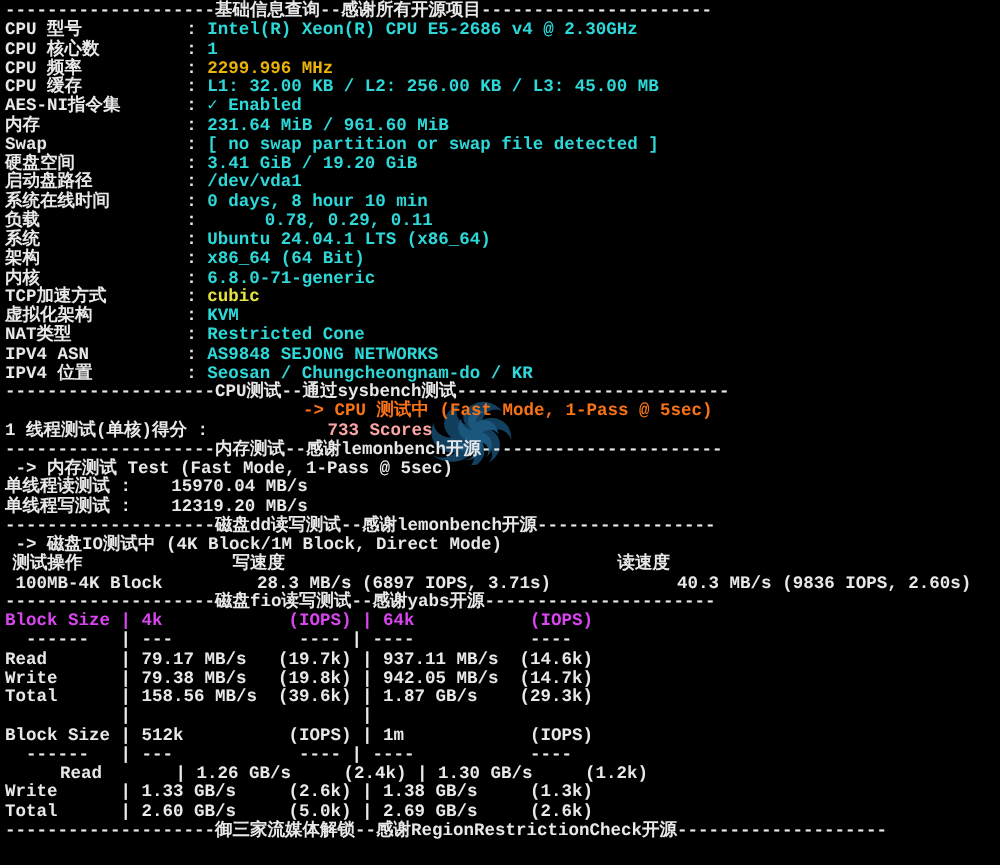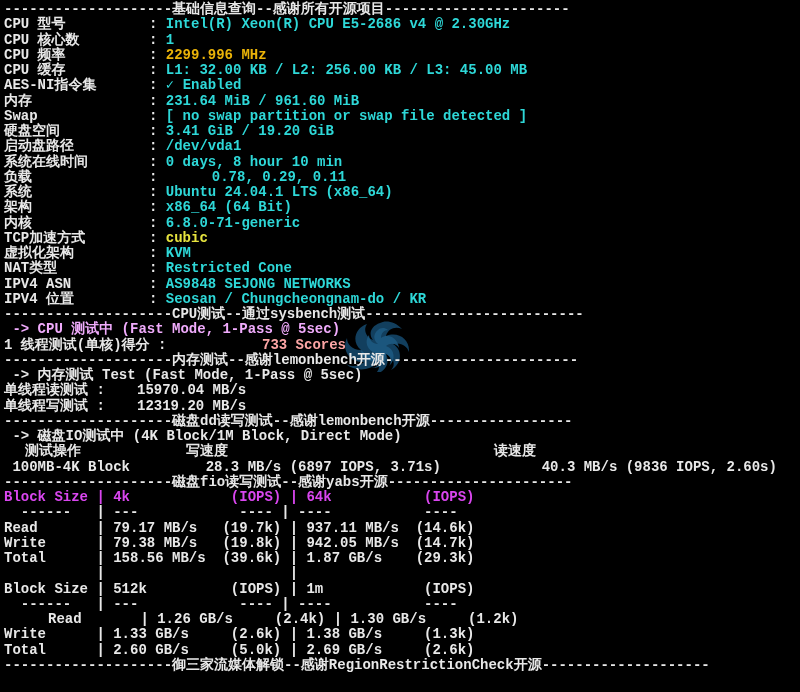--- a/index.html
+++ b/index.html
@@ -39,29 +39,29 @@
     <div class="tl"><span class="lbl">负载</span><span>: </span><span style="color: rgb(46, 216, 216); margin-left: 46px;">0.78, 0.29, 0.11</span></div>
     <div class="tl"><span class="lbl">系统</span><span>: </span><span style="color: rgb(46, 216, 216);">Ubuntu 24.04.1 LTS (x86_64)</span></div>
     <div class="tl"><span class="lbl">架构</span><span>: </span><span style="color: rgb(46, 216, 216);">x86_64 (64 Bit)</span></div>
     <div class="tl"><span class="lbl">内核</span><span>: </span><span style="color: rgb(46, 216, 216);">6.8.0-71-generic</span></div>
     <div class="tl"><span class="lbl">TCP加速方式</span><span>: </span><span style="color: rgb(230, 227, 62);">cubic</span></div>
     <div class="tl"><span class="lbl">虚拟化架构</span><span>: </span><span style="color: rgb(46, 216, 216);">KVM</span></div>
     <div class="tl"><span class="lbl">NAT类型</span><span>: </span><span style="color: rgb(46, 216, 216);">Restricted Cone</span></div>
     <div class="tl"><span class="lbl">IPV4 ASN</span><span>: </span><span style="color: rgb(46, 216, 216);">AS9848 SEJONG NETWORKS</span></div>
     <div class="tl"><span class="lbl">IPV4 位置</span><span>: </span><span style="color: rgb(46, 216, 216);">Seosan / Chungcheongnam-do / KR</span></div>
     <div class="tl" style="color: rgb(232, 232, 232);">--------------------CPU测试--通过sysbench测试--------------------------</div>
-    <div class="tl" style="color: #f0abfc;"> -&gt; CPU 测试中 (Fast Mode, 1-Pass @ 5sec)</div>
+    <div class="tl" style="color: #f97316; text-align: center;"> -&gt; CPU 测试中 (Fast Mode, 1-Pass @ 5sec)</div>
     <div class="tl"><span>1 线程测试(单核)得分 :</span><span class="abs" style="left: 258px; color: #fca5a5;">733 Scores</span></div>
     <div class="tl" style="color: rgb(232, 232, 232);">--------------------内存测试--感谢lemonbench开源-----------------------</div>
     <div class="tl" style="color: rgb(232, 232, 232);"> -&gt; 内存测试 Test (Fast Mode, 1-Pass @ 5sec)</div>
     <div class="tl"><span>单线程读测试 :</span><span class="abs" style="left: 133px; color: rgb(232, 232, 232);">15970.04 MB/s</span></div>
     <div class="tl"><span>单线程写测试 :</span><span class="abs" style="left: 133px; color: rgb(232, 232, 232);">12319.20 MB/s</span></div>
     <div class="tl" style="color: rgb(232, 232, 232);">--------------------磁盘dd读写测试--感谢lemonbench开源-----------------</div>
     <div class="tl" style="color: rgb(232, 232, 232);"> -&gt; 磁盘IO测试中 (4K Block/1M Block, Direct Mode)</div>
-    <div class="tl"><span class="abs" style="left: 21px; color: rgb(232, 232, 232);">测试操作</span><span class="abs" style="left: 182px; color: rgb(232, 232, 232);">写速度</span><span class="abs" style="left: 490px; color: rgb(232, 232, 232);">读速度</span></div>
+    <div class="tl"><span class="abs" style="left: 6px; color: rgb(232, 232, 232);">测试操作</span><span class="abs" style="left: 182px; color: rgb(232, 232, 232);">写速度</span><span class="abs" style="left: 490px; color: rgb(232, 232, 232);">读速度</span></div>
     <div class="tl" style="color: rgb(232, 232, 232);"> 100MB-4K Block         28.3 MB/s (6897 IOPS, 3.71s)            40.3 MB/s (9836 IOPS, 2.60s)</div>
     <div class="tl" style="color: rgb(232, 232, 232);">--------------------磁盘fio读写测试--感谢yabs开源----------------------</div>
     <div class="tl" style="color: #d946ef;">Block Size | 4k            (IOPS) | 64k           (IOPS)</div>
     <div class="tl" style="color: rgb(232, 232, 232);">  ------   | ---            ---- | ----           ---- </div>
     <div class="tl" style="color: rgb(232, 232, 232);">Read       | 79.17 MB/s   (19.7k) | 937.11 MB/s  (14.6k)</div>
     <div class="tl" style="color: rgb(232, 232, 232);">Write      | 79.38 MB/s   (19.8k) | 942.05 MB/s  (14.7k)</div>
     <div class="tl" style="color: rgb(232, 232, 232);">Total      | 158.56 MB/s  (39.6k) | 1.87 GB/s    (29.3k)</div>
     <div class="tl" style="color: rgb(232, 232, 232);">           |                      |                     </div>
     <div class="tl" style="color: rgb(232, 232, 232);">Block Size | 512k          (IOPS) | 1m            (IOPS)</div>
     <div class="tl" style="color: rgb(232, 232, 232);">  ------   | ---            ---- | ----           ---- </div>

